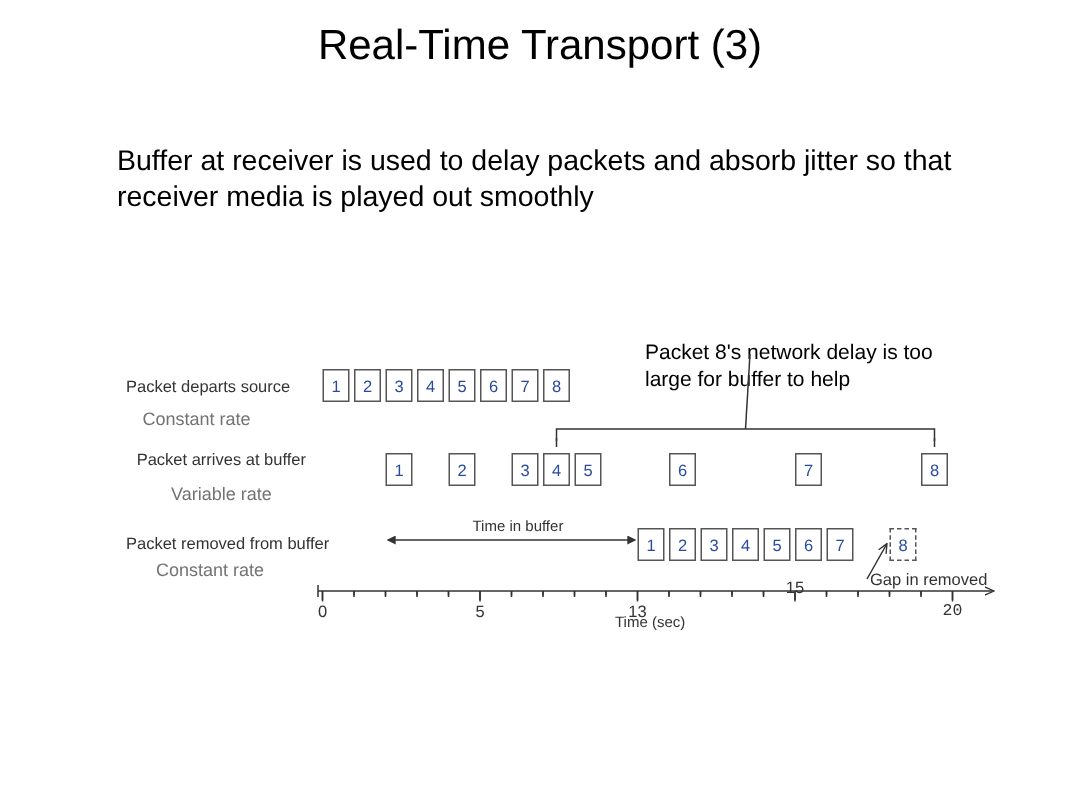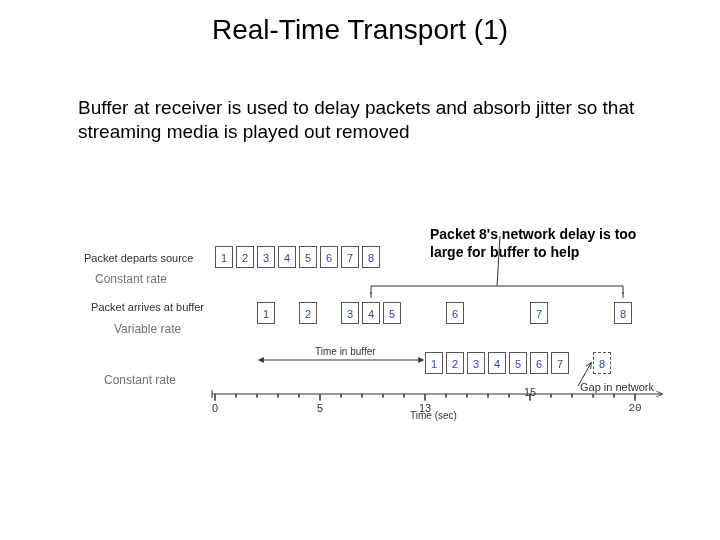--- a/index.html
+++ b/index.html
@@ -23,21 +23,21 @@
     line-height: 1.25;
   }
   .anno {
     position: absolute;
     font-size: 12px;
     color: #737373;
   }
   .callout {
     position: absolute;
     font-size: 14px;
-    font-weight: bold;
+    font-weight: normal;
     color: #000;
     line-height: 1.25;
   }
   .diagram {
     position: absolute;
     left: 90px;
     top: 234px;
     width: 585px;
     height: 200px;
   }
@@ -85,33 +85,34 @@
     left: 0;
     top: 0;
     width: 585px;
     height: 200px;
     pointer-events: none;
   }
 </style>
 </head>
 <body>
 
-<div class="title">Real-Time Transport (1)</div>
-<div class="subtitle">Buffer at receiver is used to delay packets and absorb jitter so that streaming media is played out removed</div>
+<div class="title">Real-Time Transport (3)</div>
+<div class="subtitle">Buffer at receiver is used to delay packets and absorb jitter so that receiver media is played out smoothly</div>
 
 <div class="callout" style="left:430px; top:226px; width:220px;">Packet 8's network delay is too large for buffer to help</div>
 
 <div class="anno" style="left:95px; top:272px;">Constant rate</div>
 <div class="anno" style="left:98px; top:322px;margin-left:16px;">Variable rate</div>
 <div class="anno" style="left:104px; top:373px;">Constant rate</div>
 
 <div class="diagram">
 
   <div class="row-label" style="left:-6px; top:18px; width:120px; text-align:left;">Packet departs source</div>
   <div class="row-label" style="left:-6px; top:67px; width:120px; text-align:right;">Packet arrives at buffer</div>
+  <div class="row-label" style="left:-6px; top:123px; width:140px; text-align:left;">Packet removed from buffer</div>
 
   <svg class="overlay">
     <defs>
       <marker id="arrow" viewBox="0 0 10 10" refX="8" refY="5" markerWidth="6" markerHeight="6" orient="auto-start-reverse">
         <path d="M 0 0 L 10 5 L 0 10 z" fill="#333"></path>
       </marker>
       <marker id="arrowopen" viewBox="0 0 10 10" refX="8" refY="5" markerWidth="7" markerHeight="7" orient="auto-start-reverse">
         <path d="M 0 1 L 9 5 L 0 9" fill="none" stroke="#333" stroke-width="1.3"></path>
       </marker>
     </defs>
@@ -163,21 +164,21 @@
       <line x1="169" x2="333" y1="126" y2="126" stroke="#333" stroke-width="1" marker-start="url(#arrow)" marker-end="url(#arrow)"></line>
       <line x1="501" y1="129" x2="488" y2="152" stroke="#333" stroke-width="1" marker-start="url(#arrowopen)"></line>
       <path d="M 281 60 L 281 52 L 533 52 L 533 60" fill="none" stroke="#333" stroke-width="1"></path>
       <line x1="281" y1="58" x2="281" y2="64" stroke="#333" stroke-width="1"></line>
       <line x1="533" y1="58" x2="533" y2="64" stroke="#333" stroke-width="1"></line>
       <line x1="407" y1="52" x2="410" y2="2" stroke="#333" stroke-width="1"></line>
     </svg>
 
   <div class="axis-label" style="left:320px; top:176px;">Time (sec)</div>
   <div class="axis-label" style="left:225px; top:112px;">Time in buffer</div>
-  <div class="gap-label" style="left:490px; top:147px;">Gap in network</div>
+  <div class="gap-label" style="left:490px; top:147px;">Gap in removed</div>
 <div class="packet" style="left: 125px; top: 12px;">1</div>
     <div class="packet" style="left: 167px; top: 68px;">1</div>
     <div class="packet" style="left: 335px; top: 118px;">1</div>
     <div class="packet" style="left: 146px; top: 12px;">2</div>
     <div class="packet" style="left: 209px; top: 68px;">2</div>
     <div class="packet" style="left: 356px; top: 118px;">2</div>
     <div class="packet" style="left: 167px; top: 12px;">3</div>
     <div class="packet" style="left: 251px; top: 68px;">3</div>
     <div class="packet" style="left: 377px; top: 118px;">3</div>
     <div class="packet" style="left: 188px; top: 12px;">4</div>

